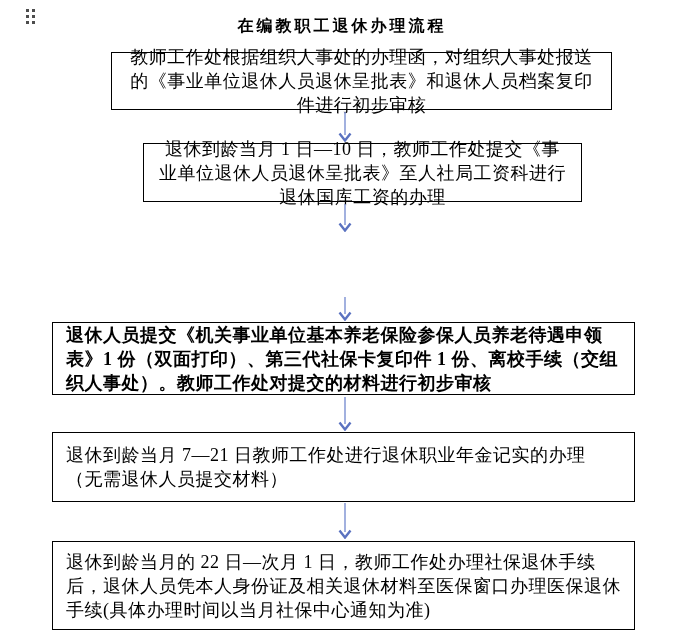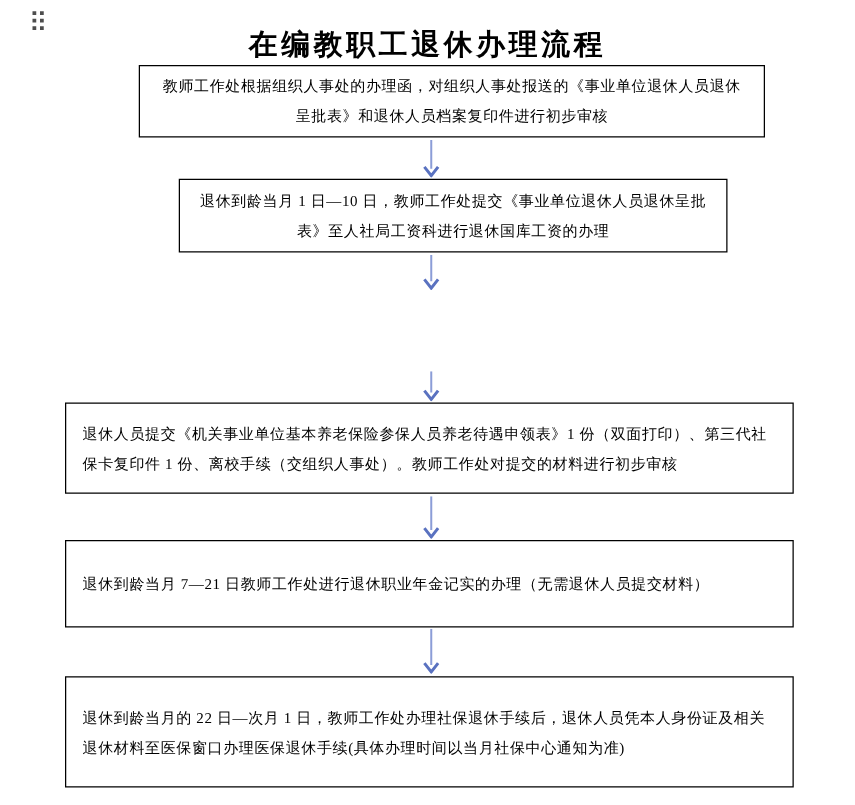--- a/index.html
+++ b/index.html
@@ -27,49 +27,49 @@
   }
   .drag-handle span { width: 3px; height: 3px; background: #4d4d4d; }
 
   
   .title {
     position: absolute;
     left: 0;
     top: 5px;
     width: 100%;
     text-align: center;
-    font-size: 23px;
+    font-size: 16px;
     font-weight: bold;
     letter-spacing: 3px;
     white-space: nowrap;
   }
 
   
   .box {
     position: absolute;
     box-sizing: border-box;
     border: 1.5px solid #000000;
     background: #ffffff;
     display: flex;
     align-items: center;
   }
   .box-text {
     width: 100%;
-    font-size: 12px;
+    font-size: 18px;
     line-height: 24px;
     letter-spacing: 0.5px;
     padding: 0 13px;
   }
   .align-center .box-text { text-align: center; }
   .align-left   .box-text { text-align: left; }
 
   .b1 { left: 111px; top:  52px; width: 501px; height: 58px; }
   .b2 { left: 143px; top: 143px; width: 439px; height: 59px; }
   .b3 { left:  52px; top: 233px; width: 583px; height: 63px; }
-  .b4 { left:  52px; top: 322px; width: 583px; height: 73px; }
+  .b4 { left:  52px; top: 322px; width: 583px; height: 73px; font-weight: bold; }
   .b5 { left:  52px; top: 432px; width: 583px; height: 70px; }
   .b6 { left:  52px; top: 541px; width: 583px; height: 89px; }
 
   
   .arrow { position: absolute; left: 337px; width: 16px; }
   .a1 { top: 112px; height: 30px; }
   .a2 { top: 204px; height: 28px; }
   .a3 { top: 297px; height: 24px; }
   .a4 { top: 397px; height: 34px; }
   .a5 { top: 503px; height: 36px; }

